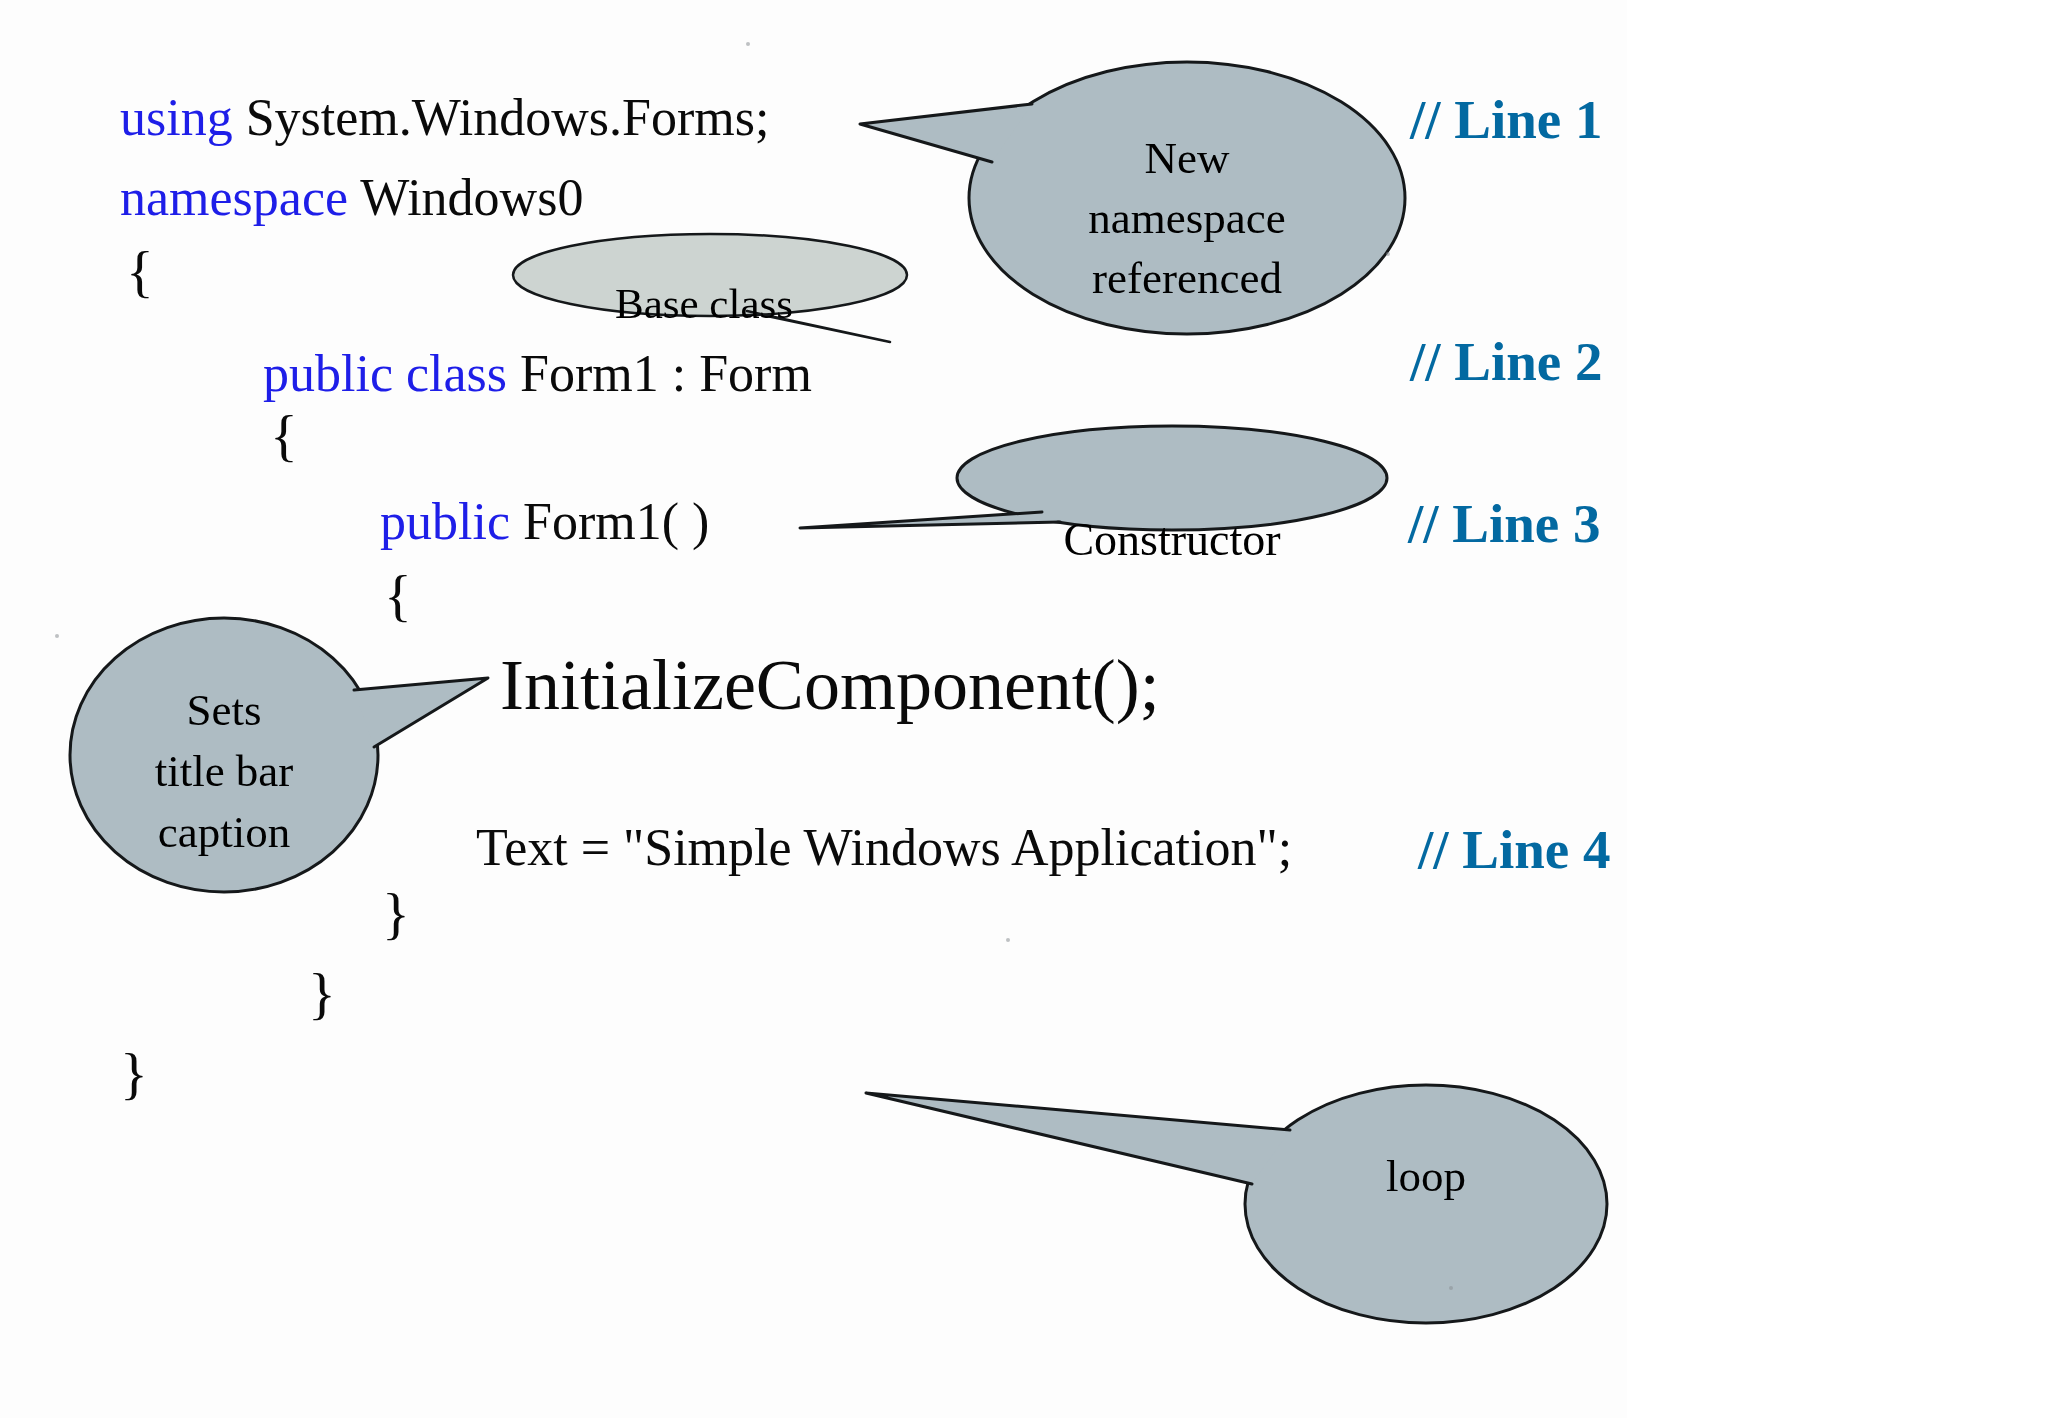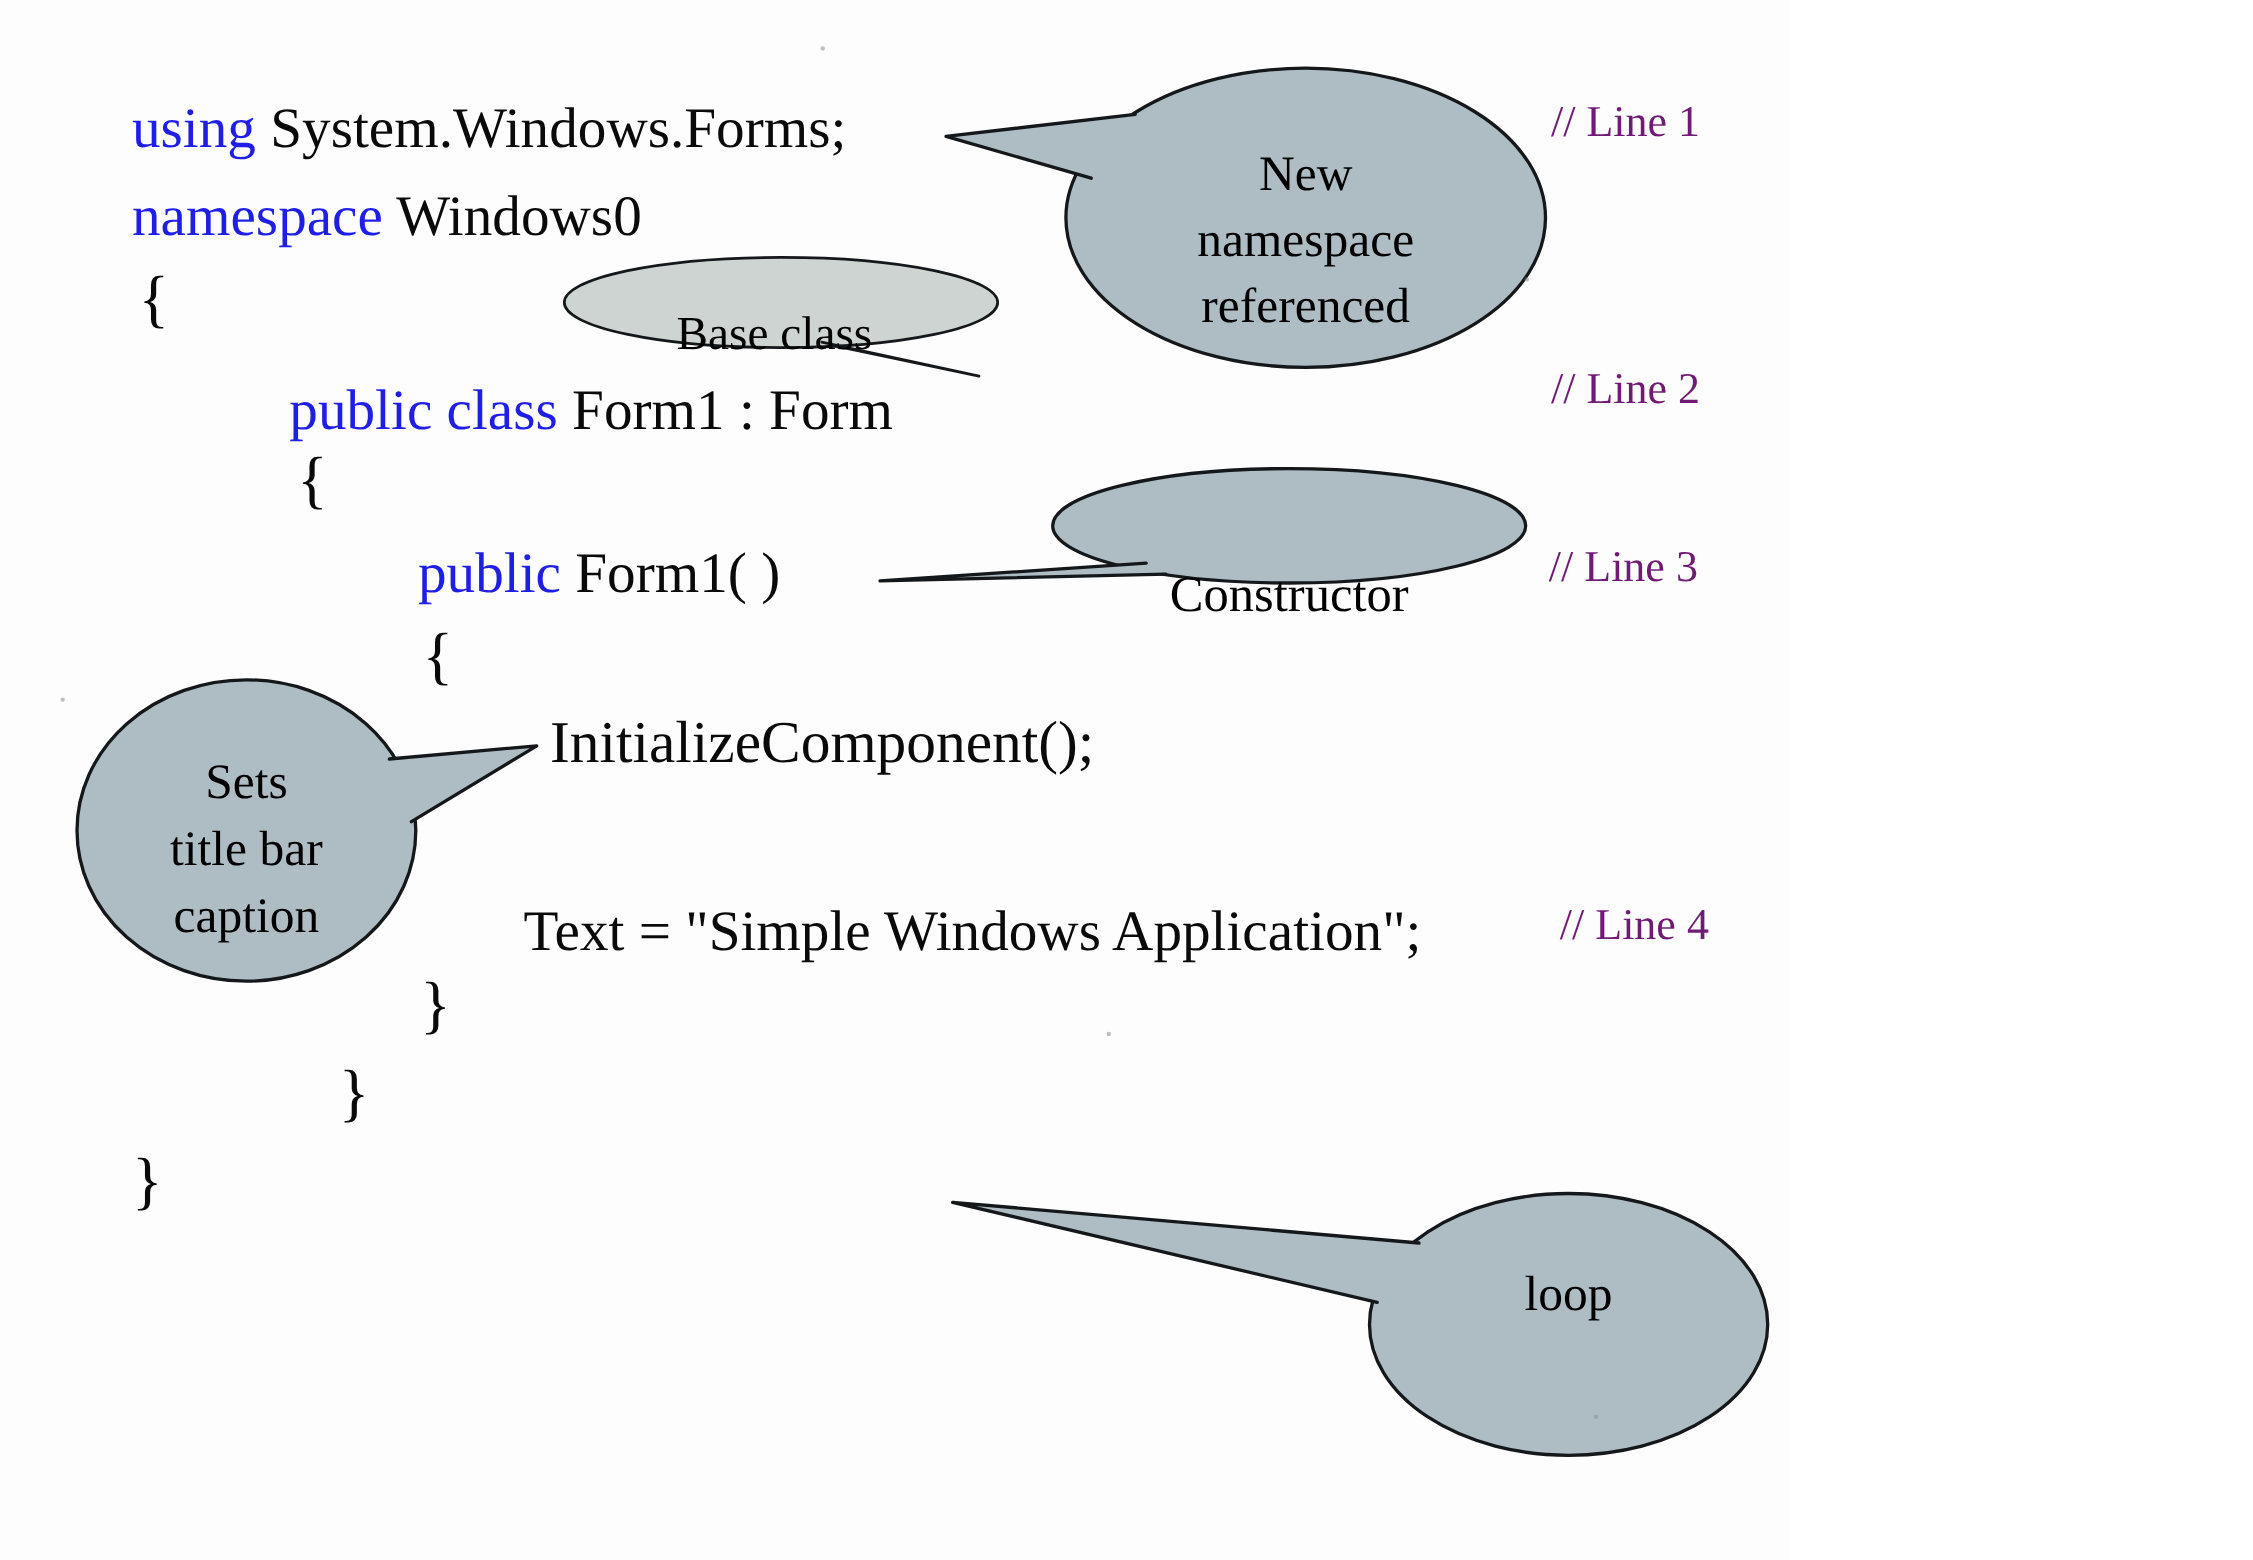--- a/index.html
+++ b/index.html
@@ -23,33 +23,34 @@
   .leader   { fill: none; stroke: #15181a; stroke-width: 2.5; stroke-linecap: round; }
 
   .code {
     position: absolute;
     font-size: 52px;
     line-height: 1.15;
     color: #0a0a0a;
     white-space: pre;
   }
   .kw { color: #1e1ee8; }
-  .code.big { font-size: 54px; }
+  .code.big { font-size: 72px; }
   .brace {
     position: absolute;
     font-size: 58px;
     line-height: 1.1;
     color: #0a0a0a;
   }
   .cm {
     position: absolute;
-    font-size: 40px;
+    font-size: 55px;
     line-height: 1.15;
-    color: #701a75;
+    color: #0369a1;
     white-space: pre;
+    font-weight: bold;
   }
   .bubble-label {
     position: absolute;
     width: 400px;
     text-align: center;
     font-size: 45px;
     line-height: 60px;
     color: #000000;
   }
   .bubble-label.single { line-height: 52px; }

